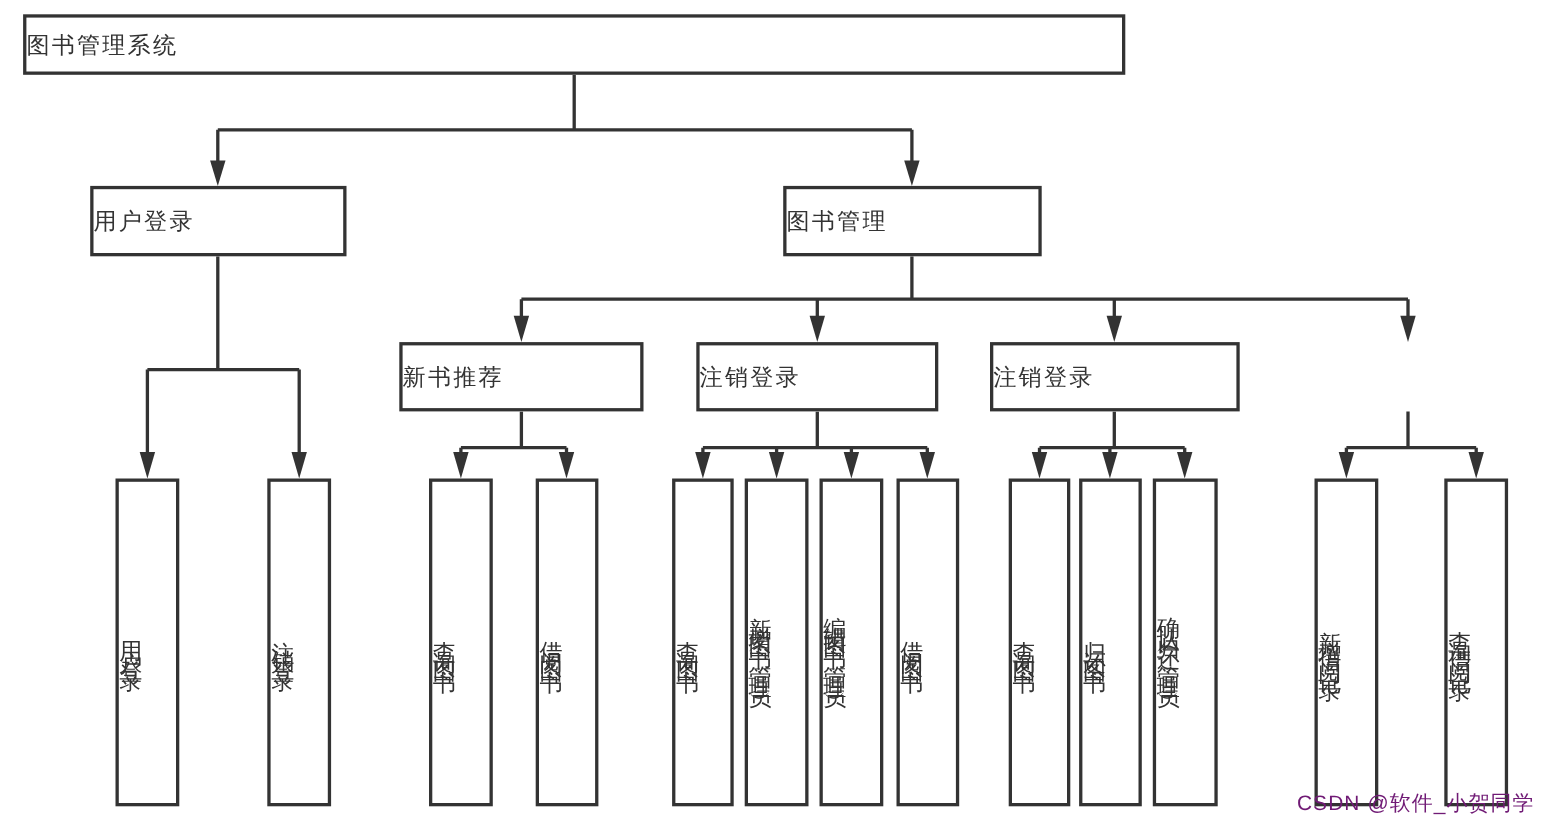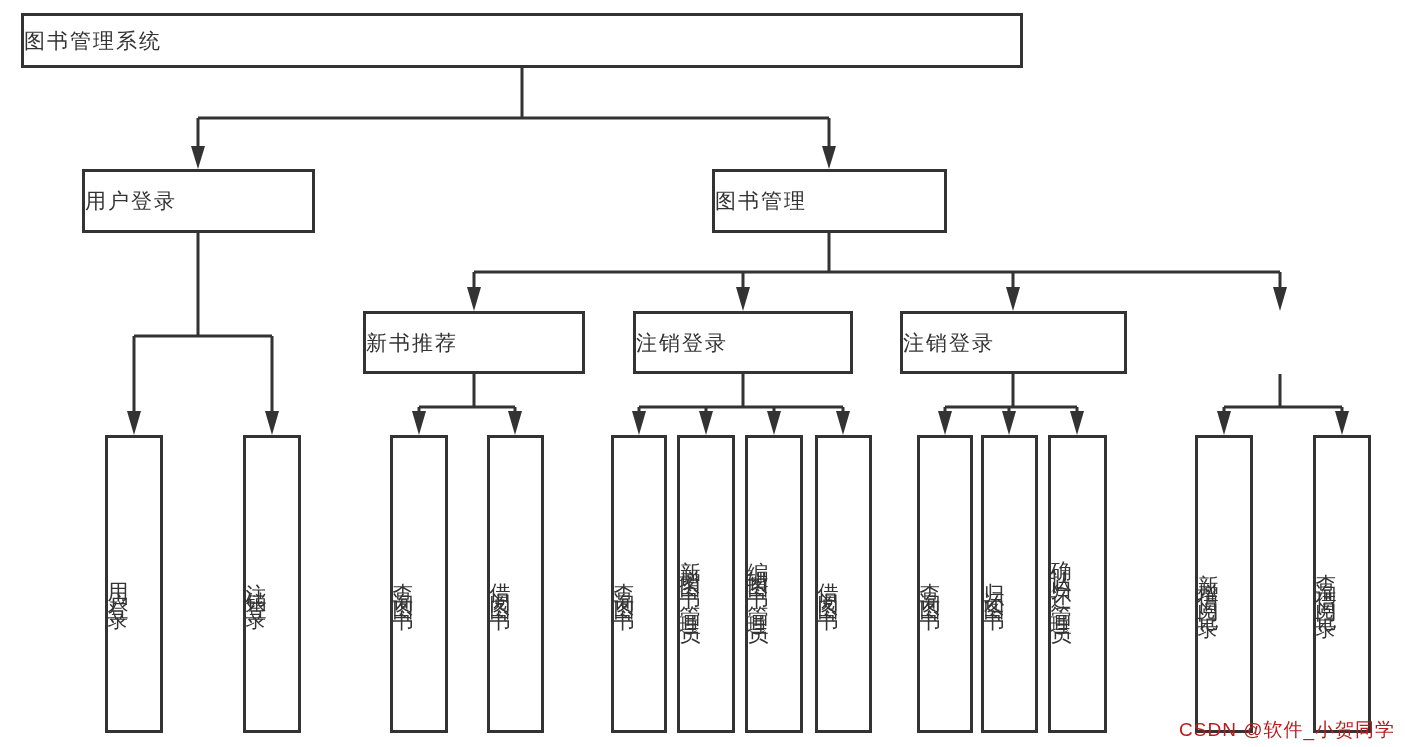--- a/index.html
+++ b/index.html
@@ -17,21 +17,21 @@
   .node.h span{
     font-size:21px;letter-spacing:2px;color:#333333;white-space:nowrap;
   }
   .node.leaf{border-width:3px;}
   .node.leaf span{
     writing-mode:vertical-rl;text-orientation:mixed;
     font-size:21px;letter-spacing:9px;color:#333333;line-height:1;
   }
   .watermark{
     position:absolute;right:10px;bottom:4px;z-index:5;
-    font-size:19px;letter-spacing:1px;color:#b91c1c;white-space:nowrap;
+    font-size:19px;letter-spacing:1px;color:#701a75;white-space:nowrap;
   }
 </style>
 </head>
 <body>
 
 <div class="stage">
 
   <svg class="connectors" viewBox="0 0 1405 747" xmlns="http://www.w3.org/2000/svg">
     <g stroke="#333333" stroke-width="3" fill="none">
       <g>

